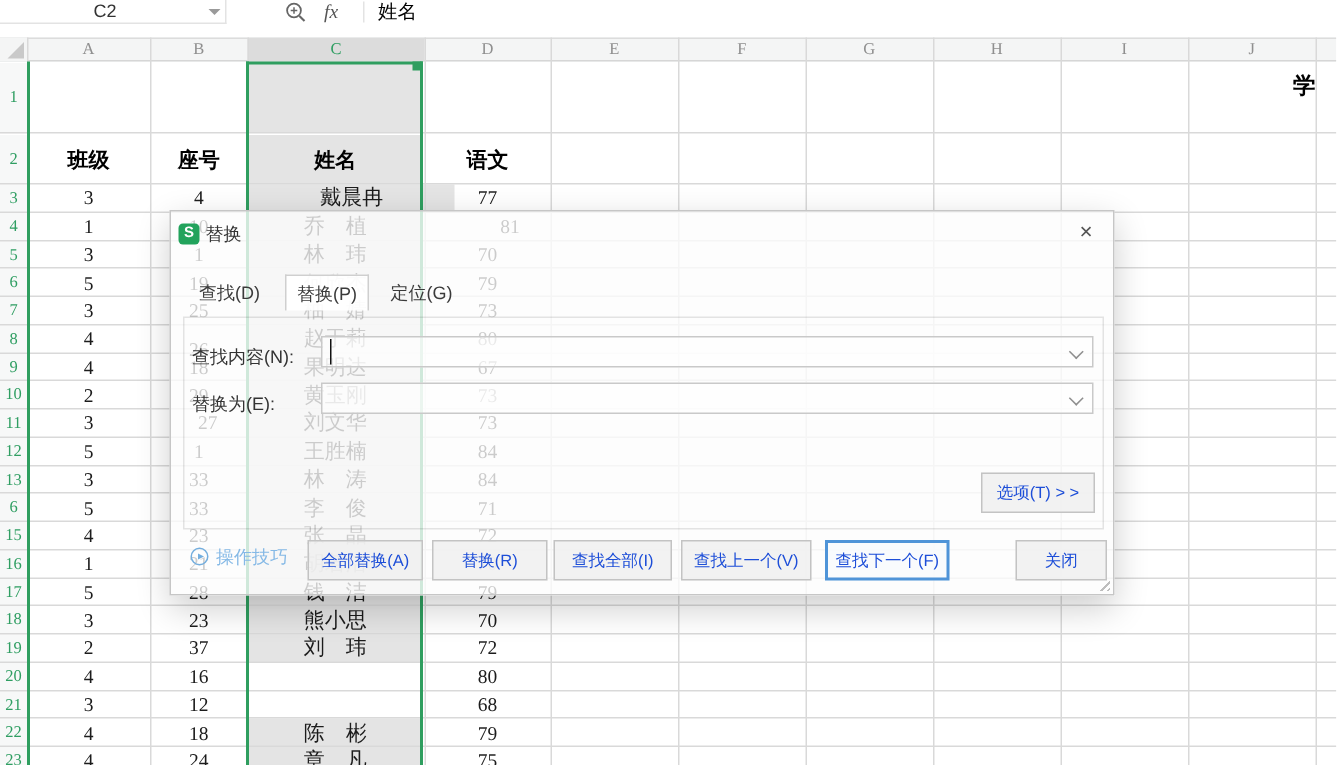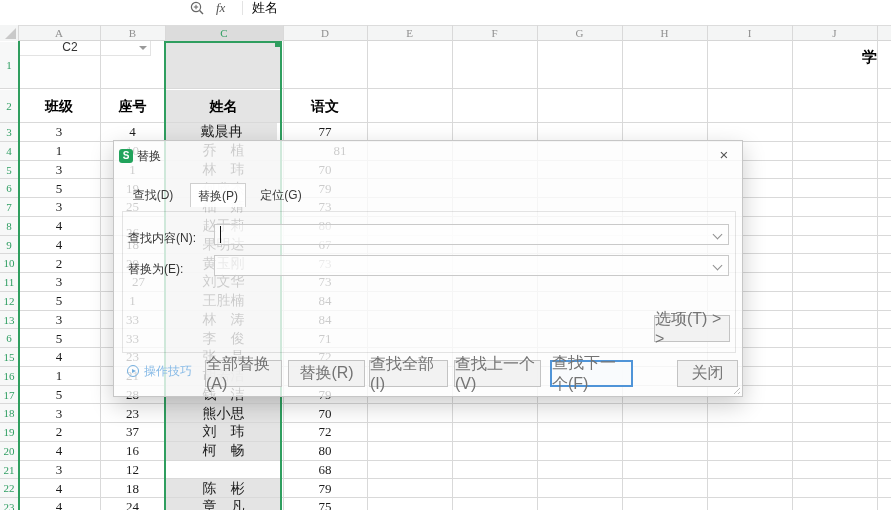--- a/index.html
+++ b/index.html
@@ -1,21 +1,21 @@
 <!DOCTYPE html>
 <html><head>
 <meta charset="utf-8">
 <style>
   html,body{margin:0;padding:0;}
   body{font-family:"Liberation Sans",sans-serif;}
   #stage{position:relative;width:891px;height:510px;background:#fff;overflow:hidden;}
 
   
   #topbar{position:absolute;left:0;top:0;width:891px;height:16px;background:#fff;}
-  #namebox{position:absolute;left:0;top:0;width:150px;height:15px;border-right:1px solid #e3e3e3;border-bottom:1px solid #e3e3e3;margin-top:40px;}
+  #namebox{position:absolute;left:0;top:0;width:150px;height:15px;border-right:1px solid #e3e3e3;border-bottom:1px solid #e3e3e3;}
   #nameref{position:absolute;left:40px;top:0;width:60px;height:15px;line-height:15px;text-align:center;font-size:12px;color:#333;}
   .dd-tri{position:absolute;left:139px;top:6px;width:0;height:0;border-left:4px solid transparent;border-right:4px solid transparent;border-top:4px solid #9a9a9a;}
   #zoomicon{position:absolute;left:190px;top:1px;}
   #fxicon{position:absolute;left:216px;top:0;width:20px;height:15px;line-height:15px;font-style:italic;font-family:"Liberation Serif",serif;font-size:13px;color:#555;}
   #fbar-sep{position:absolute;left:242px;top:1px;width:1px;height:14px;background:#e3e3e3;}
   #fvalue{position:absolute;left:252px;top:0;height:15px;line-height:15px;font-size:13px;color:#000;}
 
   
   #colhead{position:absolute;left:0;top:25px;width:891px;height:16px;background:#f4f5f5;border-top:1px solid #dcdcdc;border-bottom:1px solid #d6d6d6;box-sizing:border-box;}
   .colh{position:absolute;top:0;height:15px;line-height:15px;text-align:center;font-size:11px;color:#8f8f8f;font-family:"Liberation Serif",serif;}
@@ -42,21 +42,21 @@
   #dlg-icon{position:absolute;left:5px;top:8px;width:14px;height:14px;border-radius:3px;background:#22a35c;color:#fff;font-size:10px;font-weight:bold;text-align:center;line-height:14px;}
   #dlg-title{position:absolute;left:23px;top:7px;font-size:12px;color:#333;}
   #dlg-close{position:absolute;left:600px;top:4px;width:20px;height:20px;font-size:15px;color:#555;text-align:center;line-height:20px;cursor:pointer;}
   .tab{position:absolute;top:42px;height:24px;line-height:24px;text-align:center;font-size:12px;color:#3a3a3a;box-sizing:border-box;}
   .tab.active{background:rgba(255,255,255,0.92);border:1px solid #cfcfcf;border-bottom:none;}
   #groupbox{position:absolute;left:8px;top:70px;width:614px;height:142px;border:1px solid rgba(0,0,0,0.10);box-sizing:border-box;}
   .flabel{position:absolute;left:14px;font-size:12px;color:#333;}
   .combo{position:absolute;left:100px;width:515px;height:21px;background:rgba(255,255,255,0.58);border:1px solid #c9c9c9;box-sizing:border-box;}
   .chev{position:absolute;right:7px;top:6px;width:6px;height:6px;border-right:1.4px solid #8f8f8f;border-bottom:1.4px solid #8f8f8f;transform:rotate(45deg);}
   #caret{position:absolute;left:106px;top:85px;width:1px;height:17px;background:#111;}
-  .dbtn{position:absolute;background:rgba(240,240,240,0.84);border:1px solid #c3c3c3;font-size:16px;color:#737373;text-align:left;box-sizing:border-box;display:flex;align-items:center;justify-content:center;cursor:pointer;}
+  .dbtn{position:absolute;background:rgba(240,240,240,0.84);border:1px solid #c3c3c3;font-size:11px;color:#1d4ed8;text-align:right;box-sizing:border-box;display:flex;align-items:center;justify-content:center;cursor:pointer;}
   .dbtn.primary{border:2px solid #4f94d8;background:rgba(248,250,253,0.85);}
   #optbtn{left:540px;top:174px;width:76px;height:27px;}
   #tips{position:absolute;left:13px;top:222px;height:16px;display:flex;align-items:center;gap:5px;color:#85b9e6;font-size:12px;cursor:pointer;}
   #tips-ic{width:12px;height:12px;border-radius:50%;border:1.3px solid #74aede;position:relative;box-sizing:border-box;}
   #tips-ic:after{content:"";position:absolute;left:3.5px;top:2.5px;border-left:4px solid #74aede;border-top:2.5px solid transparent;border-bottom:2.5px solid transparent;}
   #grip{position:absolute;right:2px;bottom:2px;width:9px;height:9px;background:repeating-linear-gradient(135deg,transparent 0 2px,#bdbdbd 2px 3px);clip-path:polygon(100% 0,100% 100%,0 100%);}
 </style>
 </head>
 <body>
 
@@ -103,21 +103,21 @@
       <div class="row" style="top: 89px; height: 34px;"></div>
       <div class="gut" style="top: 90px; height: 33px; line-height: 33px;">2</div>
       <div class="cell hdr" style="left: 100px; top: 90px; width: 65px; height: 33px;">座号</div>
       <div class="cell hdr" style="left: 18px; top: 90px; width: 82px; height: 33px;">班级</div>
       <div class="cell hdr csel" style="left: 166px; top: 90px; width: 115px; height: 33px;">姓名</div>
       <div class="cell hdr" style="left: 283px; top: 90px; width: 84px; height: 33px;">语文</div>
       <div class="row" style="top: 123px; height: 18.75px;"></div>
       <div class="gut" style="top: 123px; height: 18.75px; line-height: 18.75px;">3</div>
       <div class="cell num" style="left: 18px; top: 123px; width: 82px; height: 18.75px;">3</div>
       <div class="cell num" style="left: 100px; top: 123px; width: 65px; height: 18.75px;">4</div>
-      <div class="cell cname csel" style="left: 166px; top: 123px; width: 111px; height: 18.75px;">戴晨冉</div>
+      <div class="cell cname csel" style="left: 166px; top: 123px; width: 137px; height: 18.75px;">戴晨冉</div>
       <div class="cell num" style="left: 283px; top: 123px; width: 84px; height: 18.75px;">77</div>
       <div class="row" style="top: 141.75px; height: 18.75px;"></div>
       <div class="gut" style="top: 141.75px; height: 18.75px; line-height: 18.75px;">4</div>
       <div class="cell num" style="left: 18px; top: 141.75px; width: 82px; height: 18.75px;">1</div>
       <div class="cell num" style="left: 100px; top: 141.75px; width: 65px; height: 18.75px;">10</div>
       <div class="cell cname csel" style="left: 166px; top: 141.75px; width: 115px; height: 18.75px;">乔　植</div>
       <div class="cell num" style="left: 298px; top: 141.75px; width: 84px; height: 18.75px;">81</div>
       <div class="row" style="top: 160.5px; height: 18.75px;"></div>
       <div class="gut" style="top: 160.5px; height: 18.75px; line-height: 18.75px;">5</div>
       <div class="cell num" style="left: 18px; top: 160.5px; width: 82px; height: 18.75px;">3</div>
@@ -205,21 +205,20 @@
       <div class="row" style="top: 423px; height: 18.75px;"></div>
       <div class="gut" style="top: 423px; height: 18.75px; line-height: 18.75px;">19</div>
       <div class="cell num" style="left: 18px; top: 423px; width: 82px; height: 18.75px;">2</div>
       <div class="cell num" style="left: 100px; top: 423px; width: 65px; height: 18.75px;">37</div>
       <div class="cell cname csel" style="left: 166px; top: 423px; width: 115px; height: 18.75px;">刘　玮</div>
       <div class="cell num" style="left: 283px; top: 423px; width: 84px; height: 18.75px;">72</div>
       <div class="row" style="top: 441.75px; height: 18.75px;"></div>
       <div class="gut" style="top: 441.75px; height: 18.75px; line-height: 18.75px;">20</div>
       <div class="cell num" style="left: 18px; top: 441.75px; width: 82px; height: 18.75px;">4</div>
       <div class="cell num" style="left: 100px; top: 441.75px; width: 65px; height: 18.75px;">16</div>
-      <div class="cell cname csel" style="left: 166px; top: 441.75px; width: 115px; height: 18.75px;">柯　畅</div>
       <div class="cell num" style="left: 283px; top: 441.75px; width: 84px; height: 18.75px;">80</div>
       <div class="row" style="top: 460.5px; height: 18.75px;"></div>
       <div class="gut" style="top: 460.5px; height: 18.75px; line-height: 18.75px;">21</div>
       <div class="cell num" style="left: 18px; top: 460.5px; width: 82px; height: 18.75px;">3</div>
       <div class="cell num" style="left: 100px; top: 460.5px; width: 65px; height: 18.75px;">12</div>
       <div class="cell num" style="left: 283px; top: 460.5px; width: 84px; height: 18.75px;">68</div>
       <div class="row" style="top: 479.25px; height: 18.75px;"></div>
       <div class="gut" style="top: 479.25px; height: 18.75px; line-height: 18.75px;">22</div>
       <div class="cell num" style="left: 18px; top: 479.25px; width: 82px; height: 18.75px;">4</div>
       <div class="cell num" style="left: 100px; top: 479.25px; width: 65px; height: 18.75px;">18</div>

